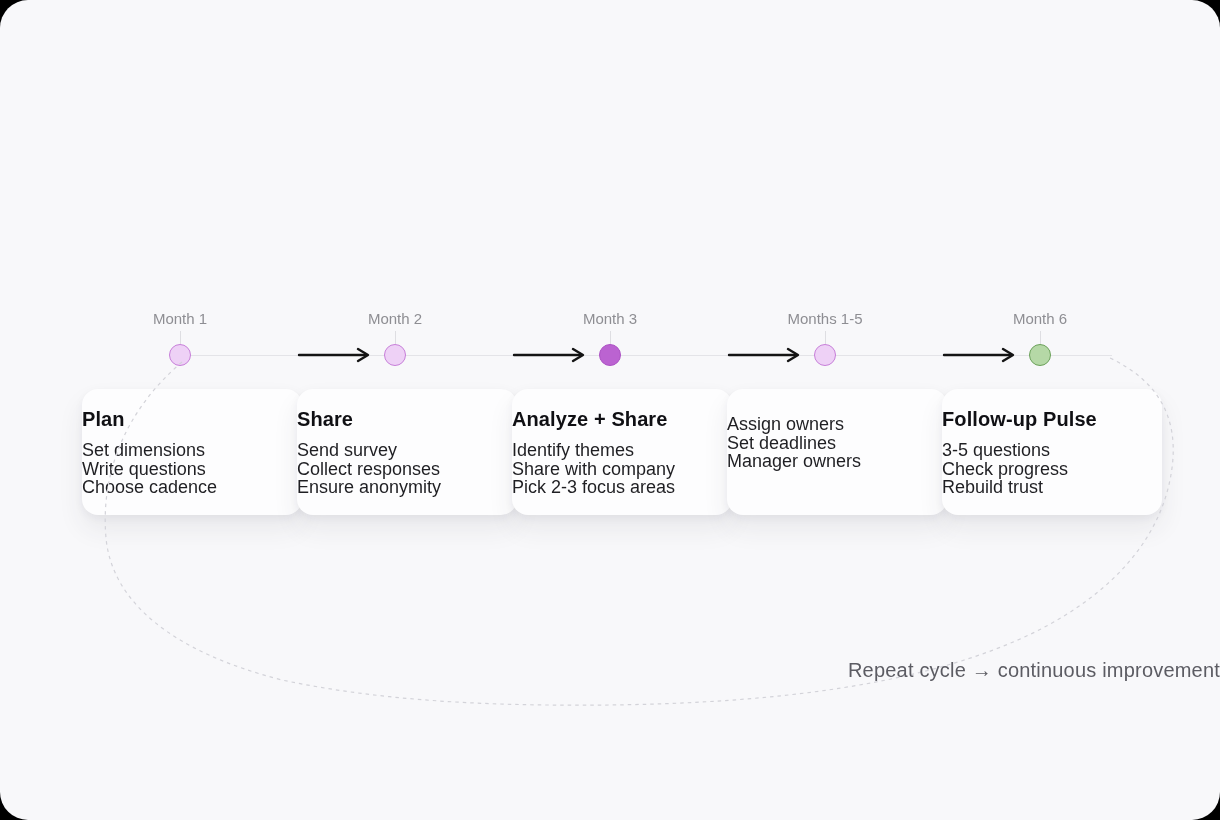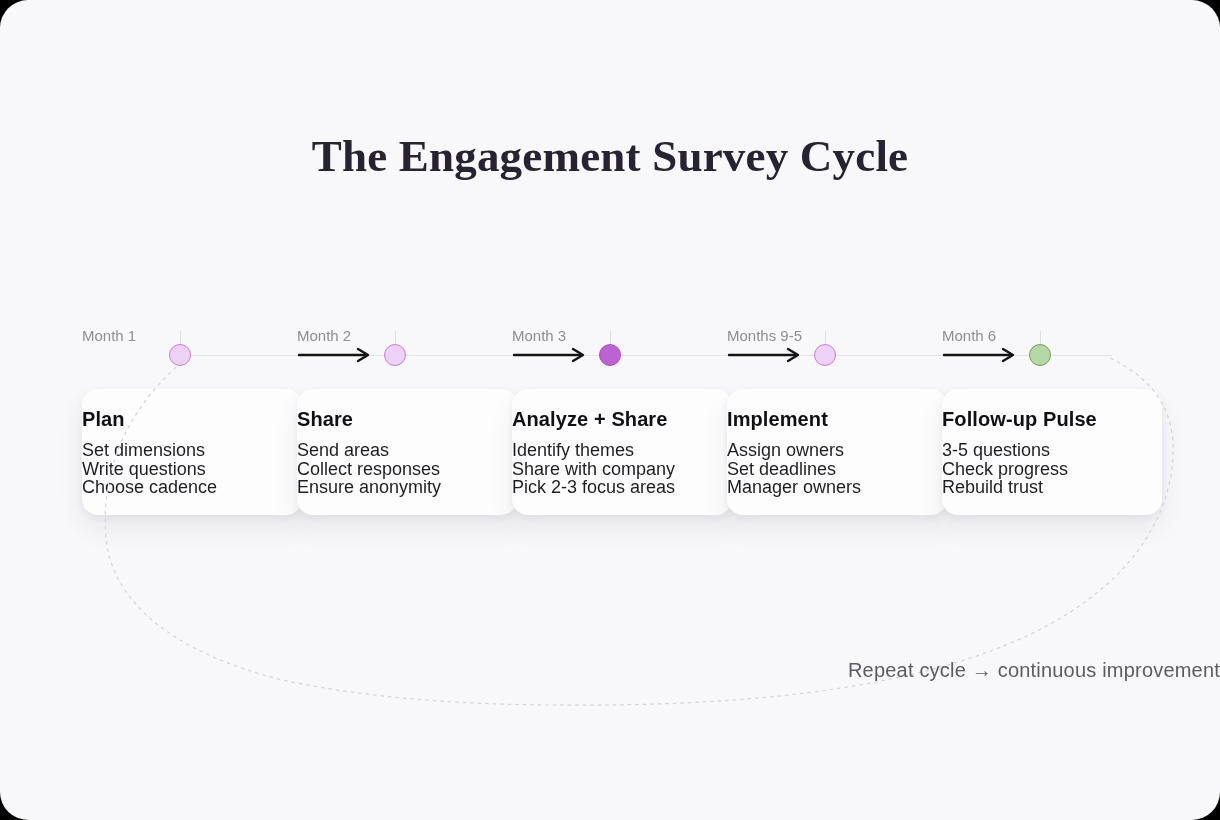--- a/index.html
+++ b/index.html
@@ -57,22 +57,22 @@
   }
   .stage{
     position:absolute;top:300px;width:196px;height:220px;z-index:4;
   }
   .stage-1{left:82px;}
   .stage-2{left:297px;}
   .stage-3{left:512px;}
   .stage-4{left:727px;}
   .stage-5{left:942px;}
   .month{
-    position:absolute;top:26px;left:0;width:100%;
-    text-align:left;font-size:15px;line-height:19px;
+    position:absolute;top:9px;left:0;width:100%;
+    text-align:center;font-size:15px;line-height:19px;
     color:var(--month-label-color);
   }
   .tick{
     position:absolute;top:31px;left:50%;width:1px;height:13px;
     margin-left:-0.5px;background:var(--tick-color);
   }
   .dot{
     position:absolute;top:44px;left:50%;margin-left:-11px;
     width:22px;height:22px;border-radius:50%;z-index:4;
   }
@@ -98,21 +98,20 @@
     position:absolute;top:658px;left:0;width:100%;
     text-align:right;font-size:20px;line-height:25px;
     color:var(--footer-color);letter-spacing:0.2px;z-index:7;
   }
 </style>
 </head>
 <body>
 
 <div class="canvas">
 
-  <h1 class="title">The Engagement Survey Cycle</h1>
 
   <div class="timeline-line"></div>
 
   <svg class="cycle-curve" viewBox="0 0 1220 820" xmlns="http://www.w3.org/2000/svg">
     <path d="M 182 362
              C 128 408, 100 470, 106 538
              C 112 602, 172 652, 282 680
              C 390 703, 505 706, 610 705
              C 770 703, 925 686, 1035 632
              C 1115 592, 1163 536, 1172 468
@@ -150,21 +149,21 @@
     </div>
   </div>
 
   <div class="stage stage-2">
     <div class="month">Month 2</div>
     <div class="tick"></div>
     <div class="dot dot--light-purple"></div>
     <div class="card">
       <div class="card-title">Share</div>
       <div class="card-items">
-        <div class="card-item">Send areas</div>
+        <div class="card-item">Send survey</div>
         <div class="card-item">Collect responses</div>
         <div class="card-item">Ensure anonymity</div>
       </div>
     </div>
   </div>
 
   <div class="stage stage-3">
     <div class="month">Month 3</div>
     <div class="tick"></div>
     <div class="dot dot--solid-purple"></div>
@@ -172,25 +171,24 @@
       <div class="card-title">Analyze + Share</div>
       <div class="card-items">
         <div class="card-item">Identify themes</div>
         <div class="card-item">Share with company</div>
         <div class="card-item">Pick 2-3 focus areas</div>
       </div>
     </div>
   </div>
 
   <div class="stage stage-4">
-    <div class="month">Months 9-5</div>
+    <div class="month">Months 1-5</div>
     <div class="tick"></div>
     <div class="dot dot--light-purple"></div>
     <div class="card">
-      <div class="card-title">Implement</div>
       <div class="card-items">
         <div class="card-item">Assign owners</div>
         <div class="card-item">Set deadlines</div>
         <div class="card-item">Manager owners</div>
       </div>
     </div>
   </div>
 
   <div class="stage stage-5">
     <div class="month">Month 6</div>

